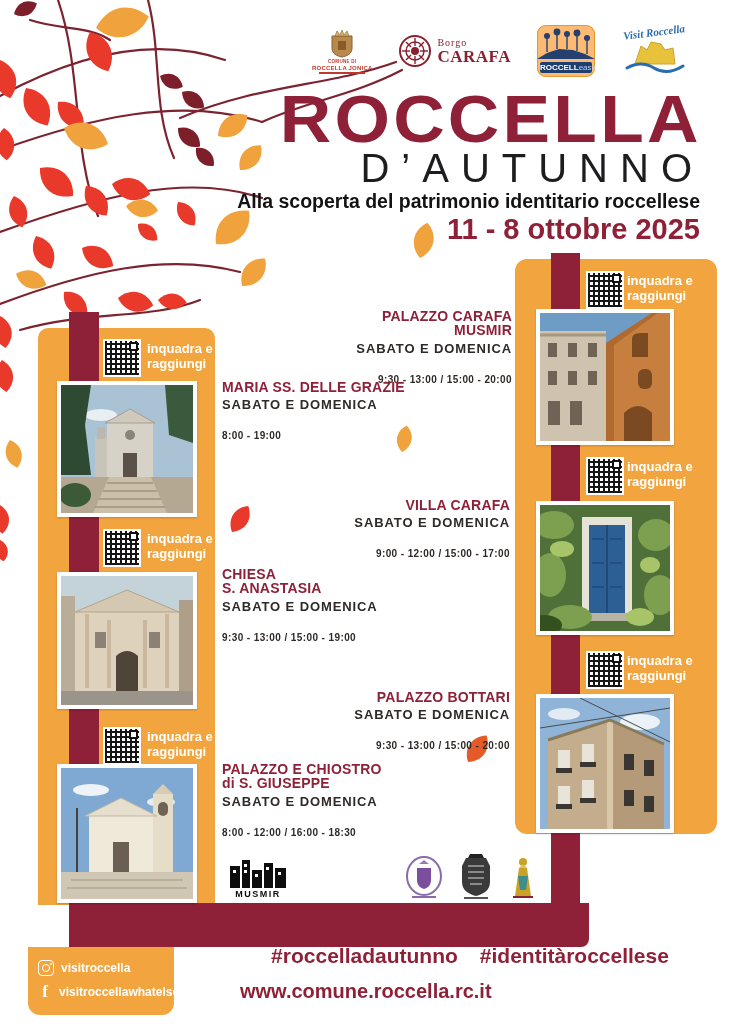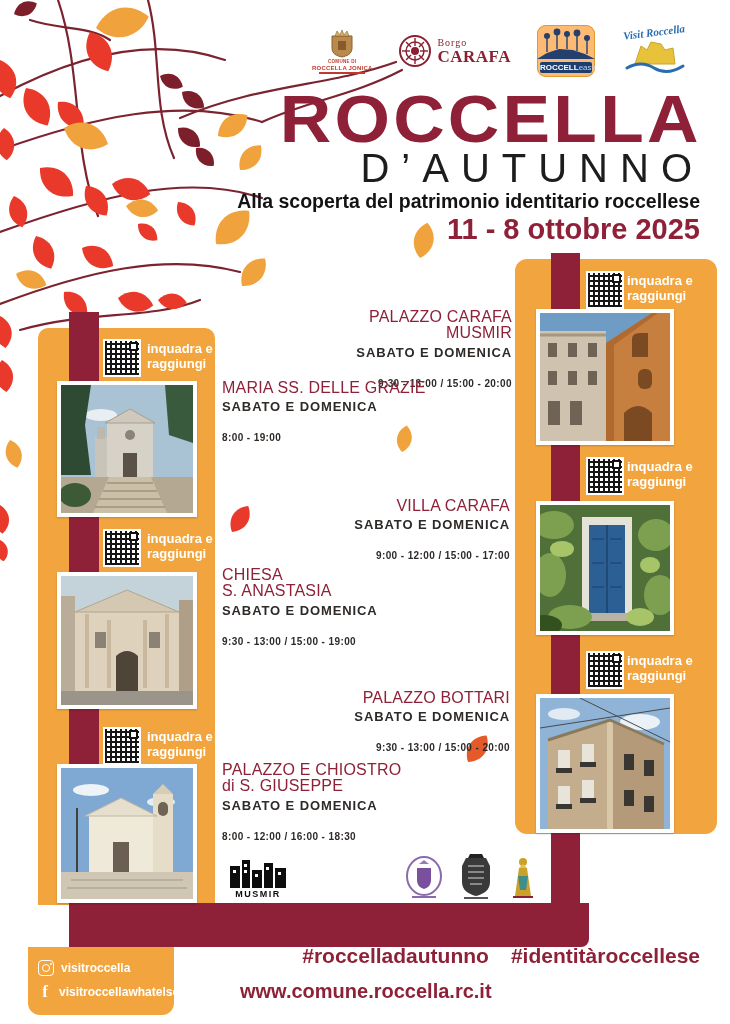--- a/index.html
+++ b/index.html
@@ -54,29 +54,29 @@
                          background:#fff;box-sizing:border-box}
   .qr::before{left:3px}
   .qr::after{right:3px}
   .qr-label{position:absolute;color:#fff;font-weight:700;font-size:13px;line-height:1.12;z-index:3}
   
   .photo{position:absolute;background:#fff;padding:4px;box-sizing:border-box;z-index:3;box-shadow:0 1px 2px rgba(0,0,0,.2)}
   .photo svg{display:block;width:100%;height:100%}
   
   .event{position:absolute;z-index:1}
   .right-al{text-align:right}
-  .etitle div{color:var(--maroon);font-weight:400;font-size:16px;line-height:1.03;letter-spacing:.2px}
+  .etitle div{color:var(--maroon);font-weight:700;font-size:14px;line-height:1.03;letter-spacing:.2px}
   .edays{color:#2e2a28;font-weight:700;font-size:13px;letter-spacing:.9px;margin-top:3px}
   .ehours{color:#2e2a28;font-weight:700;font-size:10px;letter-spacing:.4px;margin-top:18px}
   
   .plogo{position:absolute;z-index:1;display:flex;flex-direction:column;align-items:center;line-height:1}
   .musmir-txt{font-size:9px;font-weight:800;letter-spacing:1.5px;color:#0d0d0d;margin-top:2px}
   .bott-top{font-size:6.5px;letter-spacing:2px;color:#222;font-weight:700}
   .bott-script{font-family:"Liberation Serif",serif;font-style:italic;font-size:15px;color:#111;margin-top:-1px}
-  #hashtags{position:absolute;left:240px;top:944px;width:460px;display:flex;justify-content:flex-end;gap:22px;
+  #hashtags{position:absolute;left:240px;top:944px;width:460px;display:flex;justify-content:center;gap:22px;
             color:var(--maroon);font-weight:700;font-size:21px;z-index:3}
   #website{position:absolute;left:240px;top:980px;width:460px;color:var(--maroon);
            font-weight:700;font-size:20px;z-index:3}
   .soc-row{display:flex;align-items:center;gap:7px;color:#fff;font-weight:700;font-size:12px}
   .ig-ic{width:14px;height:14px;border:1.7px solid #fff;border-radius:4px;position:relative;flex:0 0 auto}
   .ig-ic::before{content:"";position:absolute;left:3px;top:3px;width:6px;height:6px;border:1.5px solid #fff;border-radius:50%}
   .ig-ic::after{content:"";position:absolute;right:1.5px;top:1.5px;width:2px;height:2px;background:#fff;border-radius:50%}
   .fb-ic{font-size:17px;font-weight:700;color:#fff;width:14px;text-align:center;flex:0 0 auto;font-family:"Liberation Serif",serif}
 </style>
 </head>

